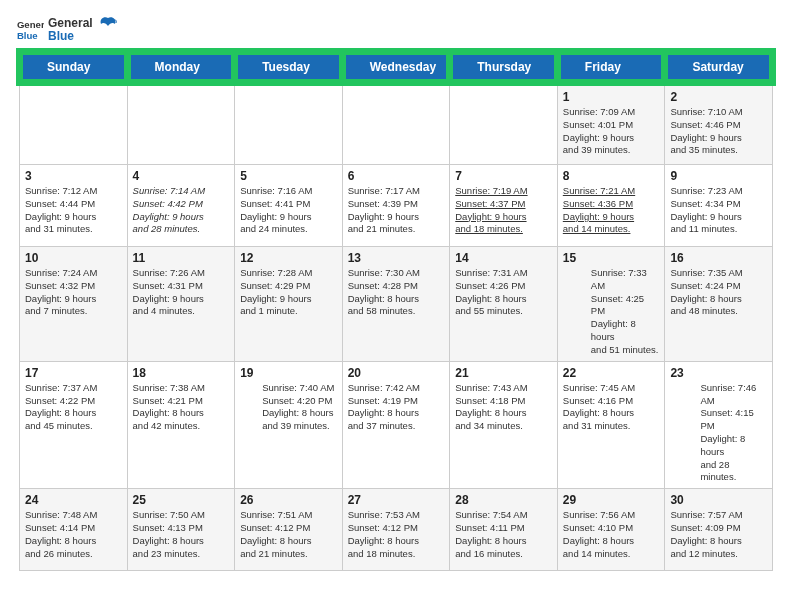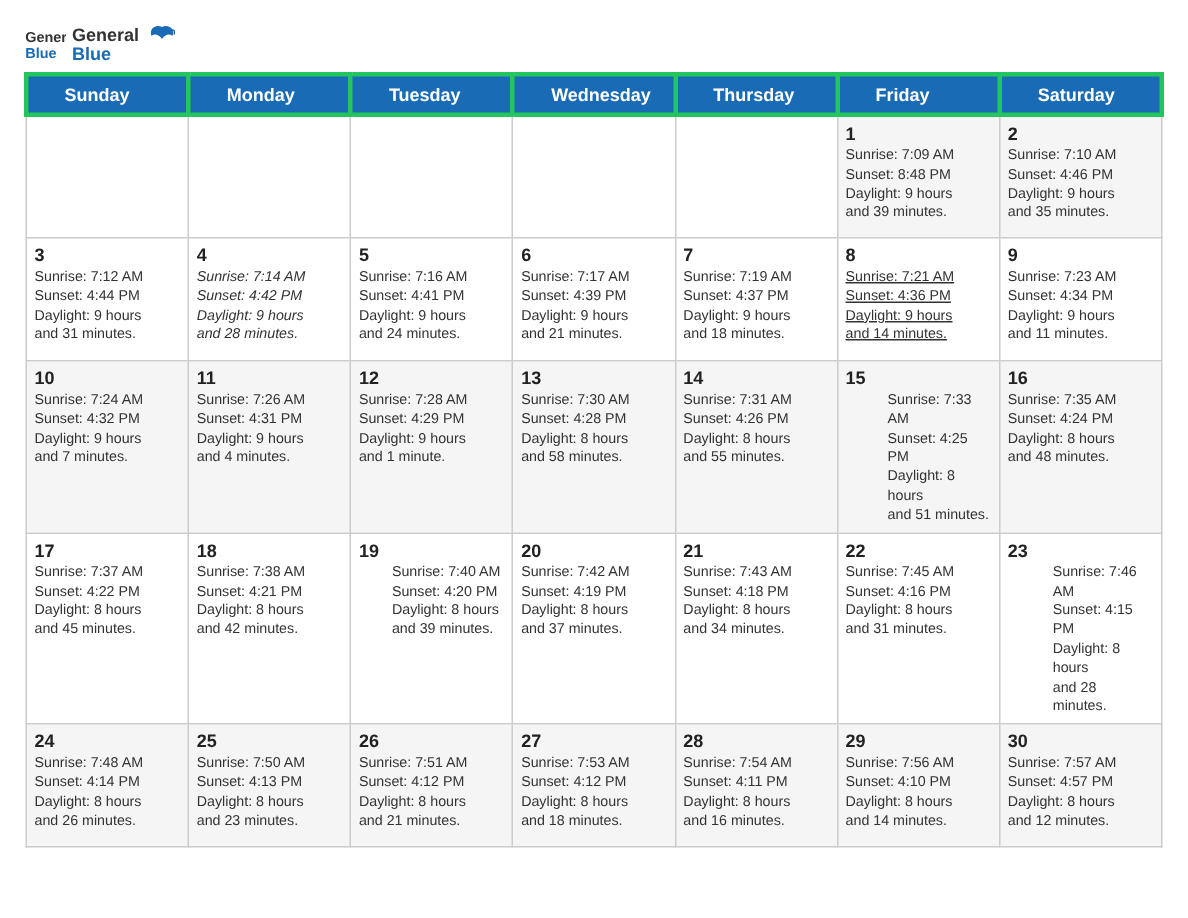--- a/index.html
+++ b/index.html
@@ -50,21 +50,21 @@
       table-layout: fixed;
       font-size: 10px;
     }
     .calendar thead tr th {
       background: #1a6bb5;
       color: #fff;
       text-align: left;
       padding: 5px 24px;
       font-size: 12px;
       font-weight: bold;
-      border: 3px solid #22c55e;
+      border: 7px solid #22c55e;
     }
     .calendar tbody tr td {
       border: 1px solid #ccc;
       vertical-align: top;
       padding: 4px 5px;
       height: 82px;
       background: #fff;
     }
     .calendar tbody tr:nth-child(odd) td {
       background: #f5f5f5;
@@ -130,21 +130,21 @@
     <tbody id="calendar-body">
     <tr>
           <td class="empty-cell"></td>
           <td class="empty-cell"></td>
           <td class="empty-cell"></td>
           <td class="empty-cell"></td>
           <td class="empty-cell"></td>
           <td>
             <span class="day-num">1</span>
             <div class="day-info" style="white-space: pre-line;">Sunrise: 7:09 AM
-Sunset: 8:48 PM
+Sunset: 4:01 PM
 Daylight: 9 hours
 and 39 minutes.</div>
           </td>
           <td>
             <span class="day-num">2</span>
             <div class="day-info" style="white-space: pre-line;">Sunrise: 7:10 AM
 Sunset: 4:46 PM
 Daylight: 9 hours
 and 35 minutes.</div>
           </td>
@@ -173,21 +173,21 @@
           </td>
           <td>
             <span class="day-num">6</span>
             <div class="day-info" style="white-space: pre-line;">Sunrise: 7:17 AM
 Sunset: 4:39 PM
 Daylight: 9 hours
 and 21 minutes.</div>
           </td>
           <td>
             <span class="day-num">7</span>
-            <div class="day-info" style="white-space: pre-line;">Sunrise: 7:19 AM
+            <div class="day-info" style="white-space: pre-line; text-decoration: underline;">Sunrise: 7:19 AM
 Sunset: 4:37 PM
 Daylight: 9 hours
 and 18 minutes.</div>
           </td>
           <td>
             <span class="day-num">8</span>
             <div class="day-info" style="white-space: pre-line; text-decoration: underline;">Sunrise: 7:21 AM
 Sunset: 4:36 PM
 Daylight: 9 hours
 and 14 minutes.</div>
@@ -341,20 +341,20 @@
           <td>
             <span class="day-num">29</span>
             <div class="day-info" style="white-space: pre-line;">Sunrise: 7:56 AM
 Sunset: 4:10 PM
 Daylight: 8 hours
 and 14 minutes.</div>
           </td>
           <td>
             <span class="day-num">30</span>
             <div class="day-info" style="white-space: pre-line;">Sunrise: 7:57 AM
-Sunset: 4:57 PM
+Sunset: 4:09 PM
 Daylight: 8 hours
 and 12 minutes.</div>
           </td>
         </tr>
       </tbody>
   </table>
 </div>
 
 </body></html>

